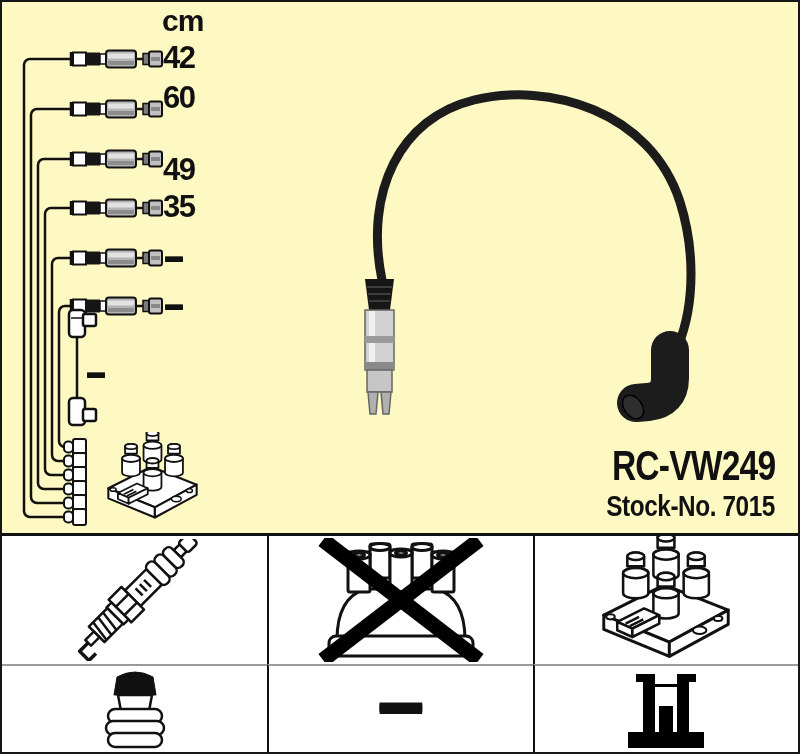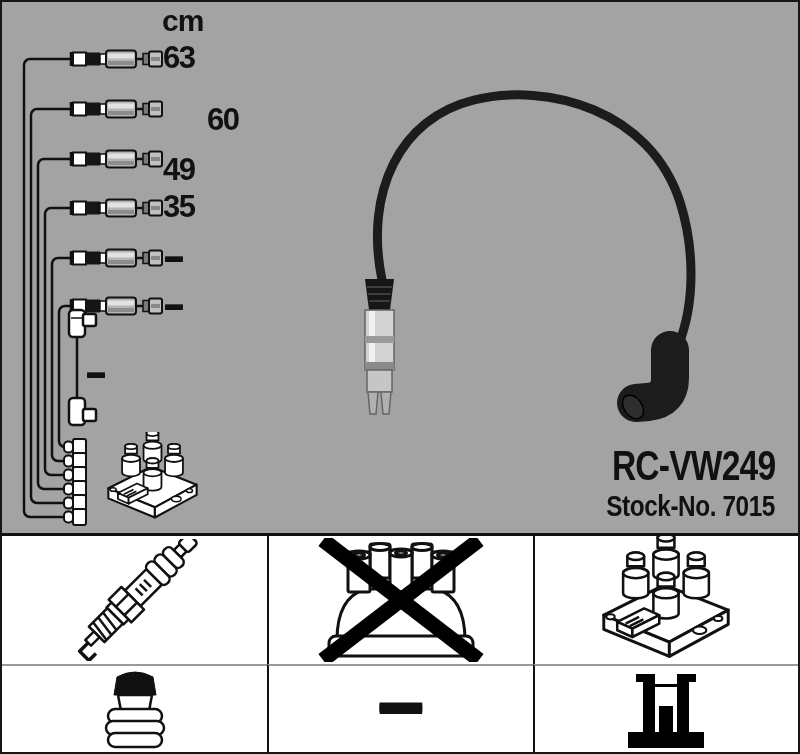--- a/index.html
+++ b/index.html
@@ -1,27 +1,27 @@
 <!DOCTYPE html>
 <html><head>
 <meta charset="utf-8">
 <style>
   html,body{margin:0;padding:0;background:#e9e9e9;}
   .page{
     position:relative;width:800px;height:754px;margin:0 auto;
     background:#fff;border:2px solid #161616;box-sizing:border-box;
     font-family:"Liberation Sans","DejaVu Sans",sans-serif;color:#111;overflow:hidden;
   }
-  .main-panel{position:absolute;left:0;top:0;right:0;height:531px;background:#a3a3a3;}
+  .main-panel{position:absolute;left:0;top:0;right:0;height:531px;background:#fef9c3;}
   .harness{position:absolute;left:0;top:0;}
   .coil-main{position:absolute;left:98px;top:430px;}
   .photo{position:absolute;left:330px;top:78px;}
   .unit-label{position:absolute;left:160px;top:4px;font-size:30px;font-weight:bold;letter-spacing:-1px;line-height:1;}
   .len{position:absolute;left:161px;width:60px;font-size:31px;font-weight:bold;letter-spacing:-1.5px;line-height:1;}
-  .len-0{top:40px;} .len-1{top:102px;margin-left:44px;} .len-2{top:152px;} .len-3{top:189px;}
+  .len-0{top:40px;} .len-1{top:80px;} .len-2{top:152px;} .len-3{top:189px;}
   .len-dash{position:absolute;left:162px;font-size:36px;font-weight:bold;line-height:1;
     text-shadow:0 1px 0 #111,0 -1px 0 #111;}
   .len-4{top:237px;} .len-5{top:285px;}
   .coil-wire-dash{position:absolute;left:84px;top:353px;font-size:36px;font-weight:bold;line-height:1;
     text-shadow:0 1px 0 #111,0 -1px 0 #111;}
   .product-code{position:absolute;right:23px;top:443px;font-size:42px;font-weight:bold;letter-spacing:-1px;
     transform:scaleX(0.80);transform-origin:right center;line-height:1;white-space:nowrap;}
   .stock-no{position:absolute;right:23px;top:490px;font-size:29px;font-weight:bold;letter-spacing:-0.5px;
     transform:scaleX(0.84);transform-origin:right center;line-height:1;white-space:nowrap;}
   .legend-grid{
@@ -139,21 +139,21 @@
         <use href="#sym-boot-small" x="62" y="501"></use>
         <use href="#sym-boot-small" x="62" y="515"></use>
       </g>
     </svg>
 
     <svg class="coil-main" width="105" height="91" viewBox="0 0 176 152">
       <use href="#sym-coil"></use>
     </svg>
 
     <div class="unit-label">cm</div>
-    <div class="len len-0">63</div>
+    <div class="len len-0">42</div>
     <div class="len len-1">60</div>
     <div class="len len-2">49</div>
     <div class="len len-3">35</div>
     <div class="len-dash len-4">–</div>
     <div class="len-dash len-5">–</div>
     <div class="coil-wire-dash">–</div>
 
     <svg class="photo" width="392" height="350" viewBox="0 0 392 350">
       <path d="M 50 200 C 32 112, 68 38, 142 20 C 216 2, 318 30, 348 122 C 362 166, 364 222, 346 266 L 338 276" fill="none" stroke="#1c1c1c" stroke-width="9" stroke-linecap="round"></path>
       <g>

